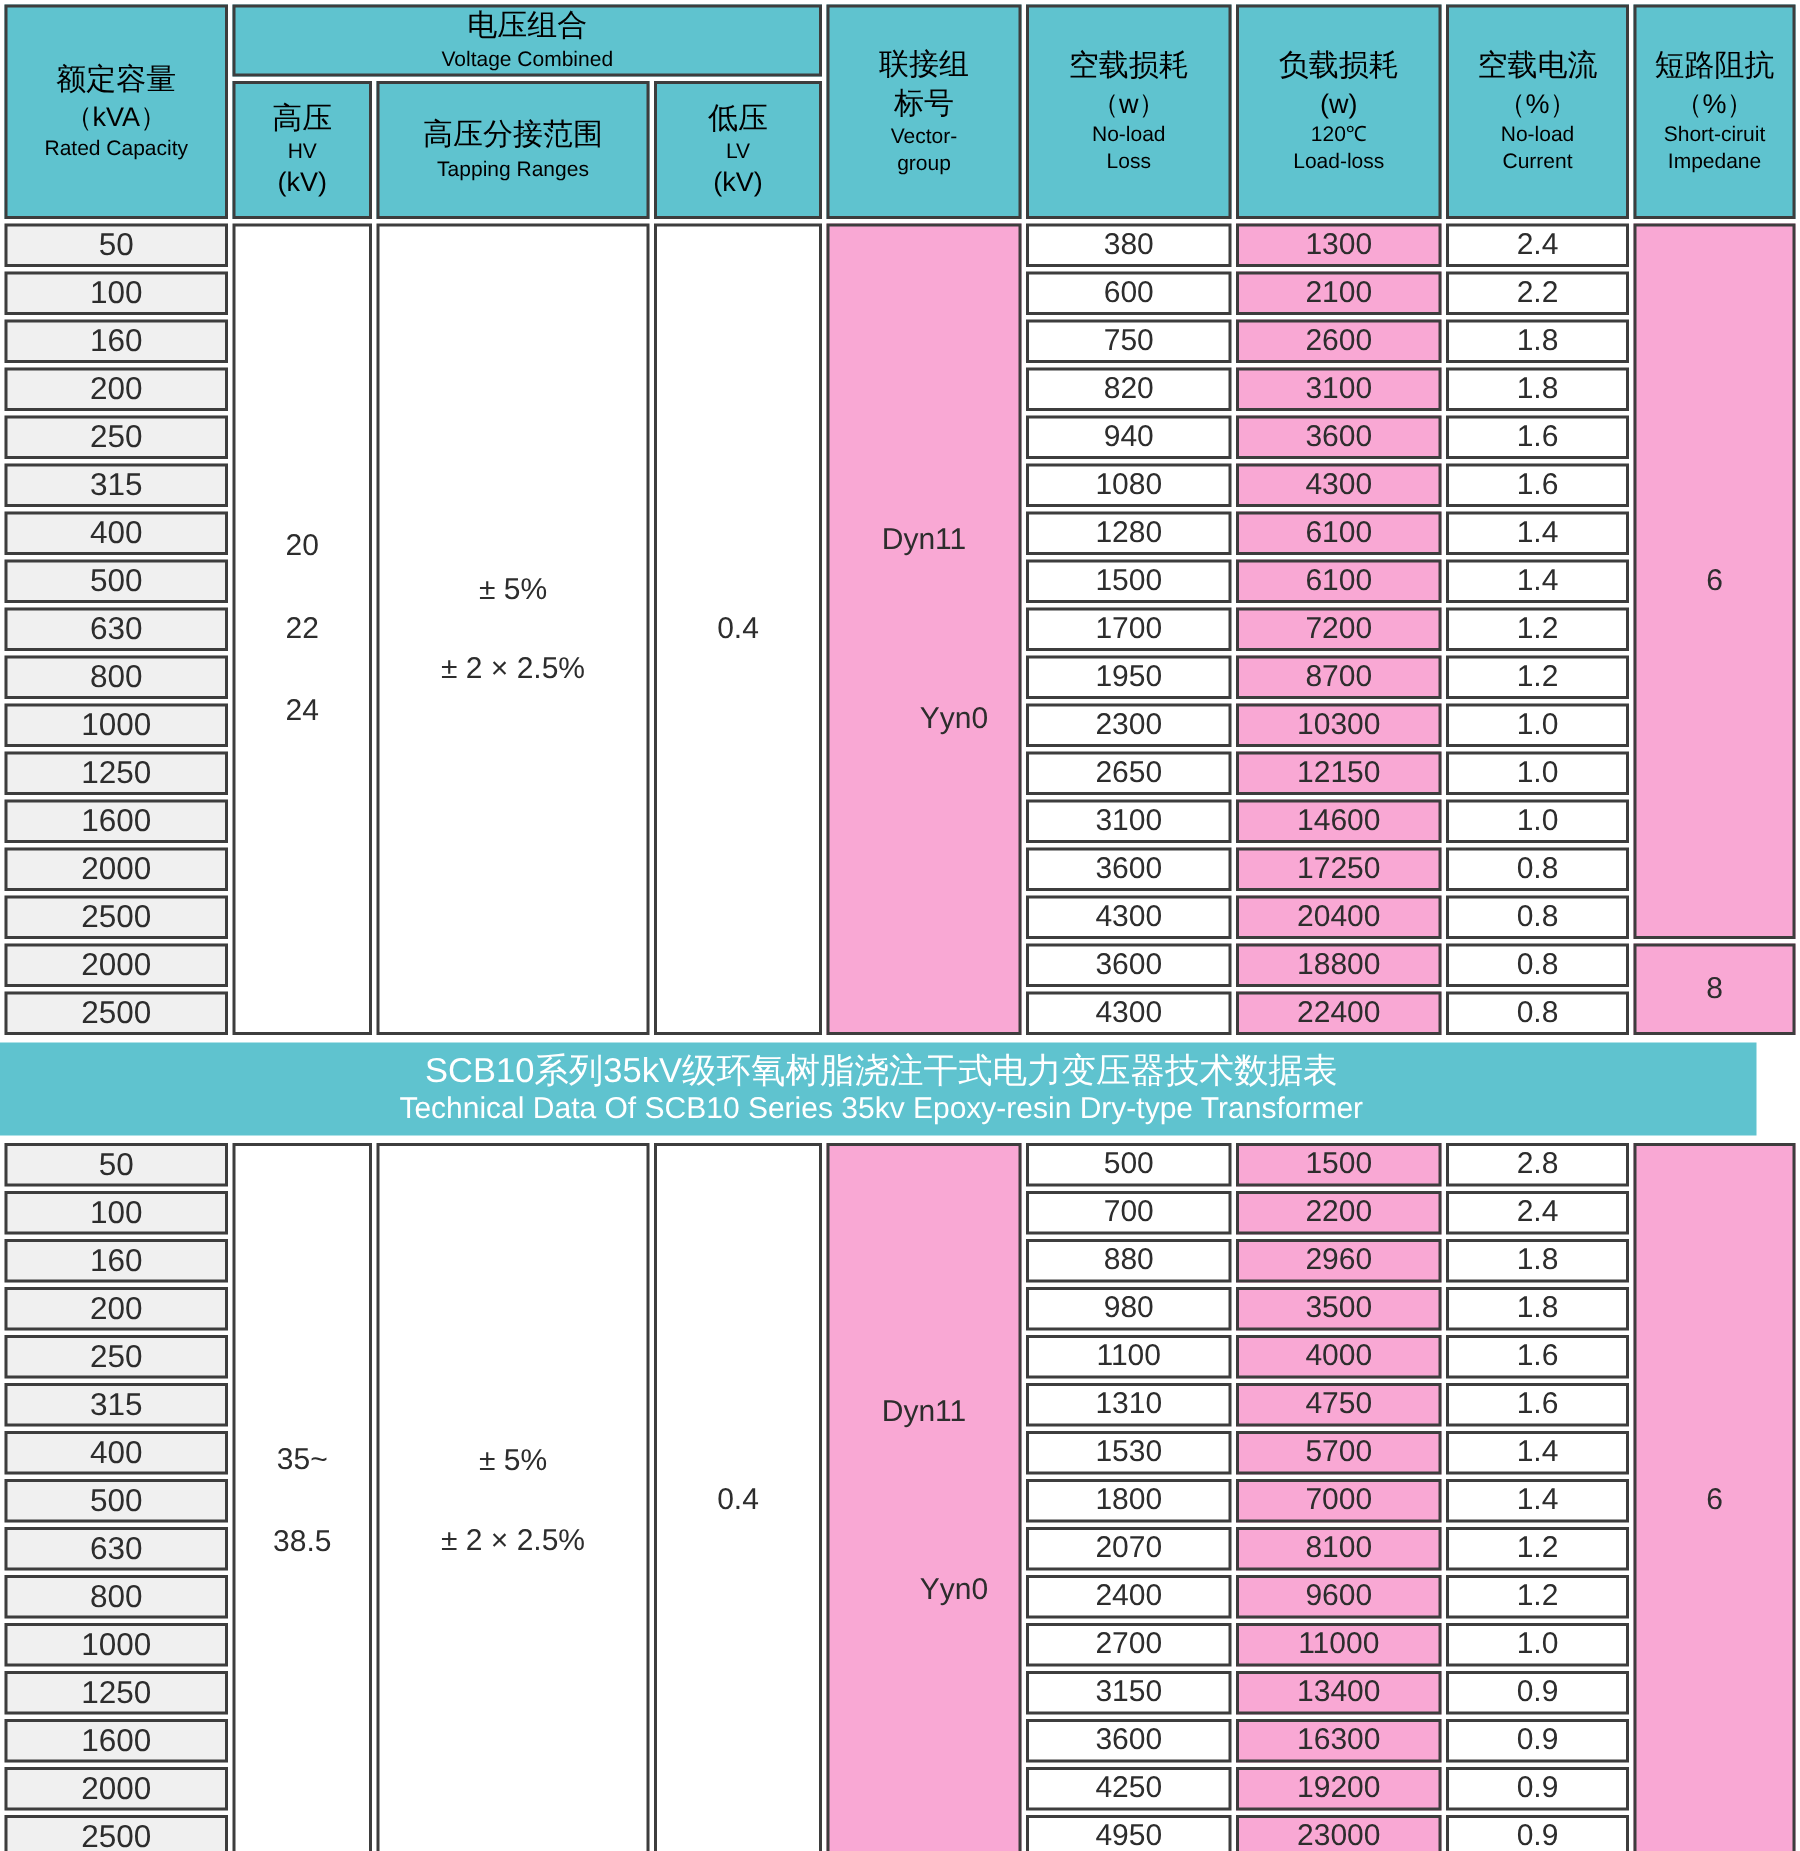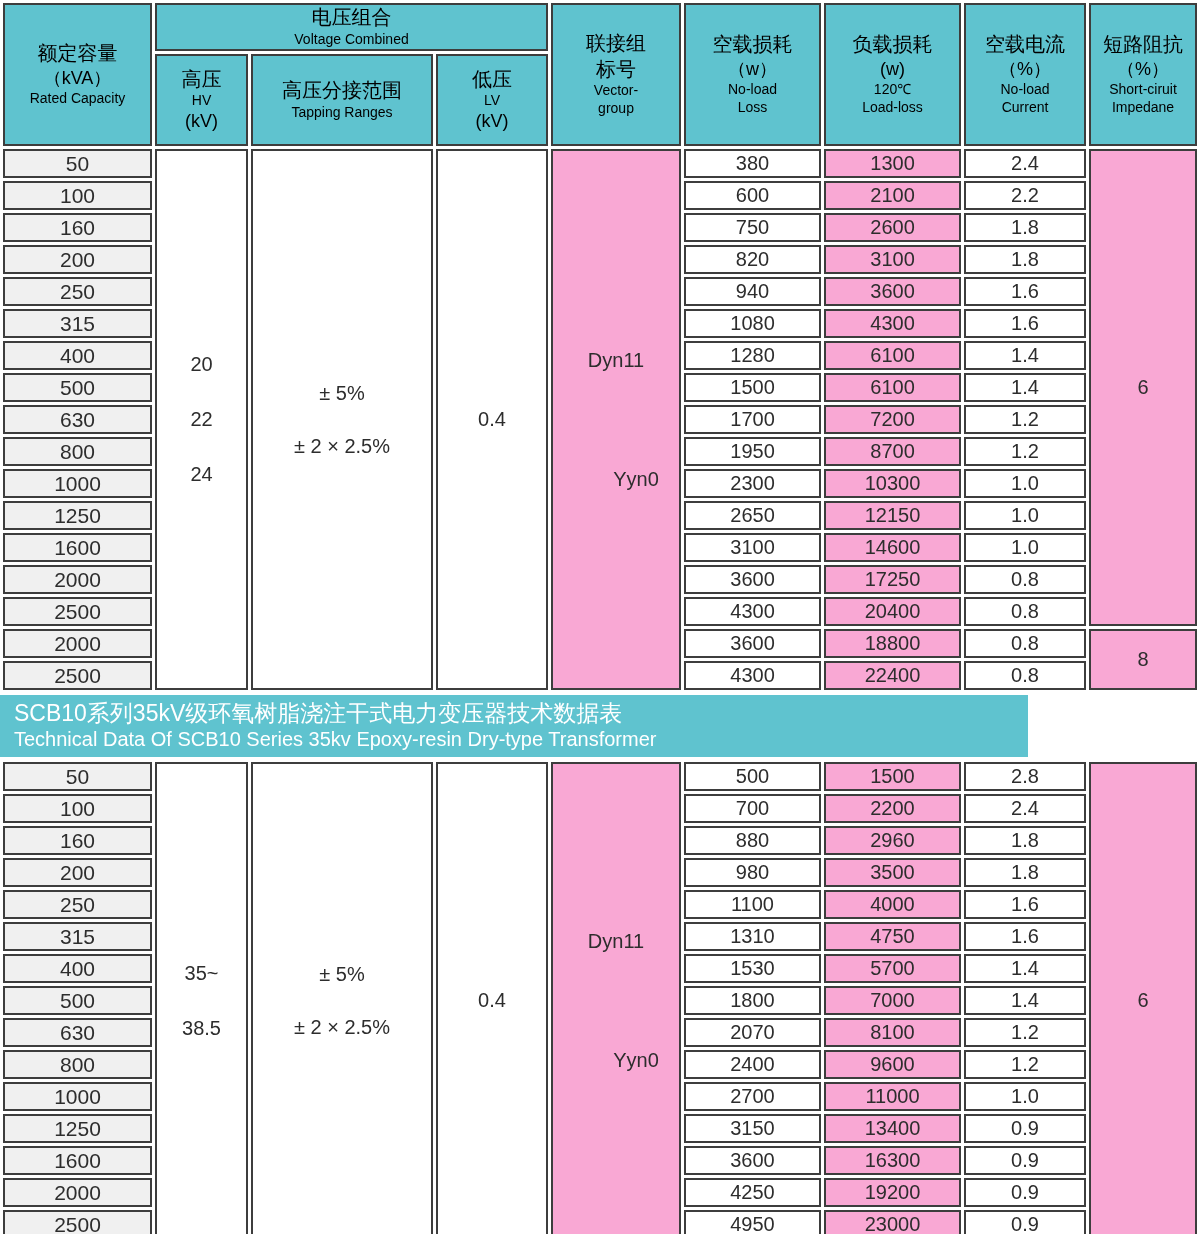--- a/index.html
+++ b/index.html
@@ -40,26 +40,26 @@
   td.cap { background: #f0f0f0; font-size: 21px; }
   td.shade { background: #f9a8d4; }
 
   .stack > div + div { margin-top: 30px; }
   .stack-hv > div + div { margin-top: 32px; }
   .stack-tap > div + div { margin-top: 30px; }
   .stack-vec > div + div { margin-top: 96px; padding-left: 40px; }
 
   .banner {
     box-sizing: border-box;
-    width: 1028px;
+    width: 1171px;
     margin: 2px 0;
     padding: 4px 10px 6px 14px;
     background: #5fc3cf;
     color: #ffffff;
-    text-align: left;
+    text-align: center;
   }
   .banner-zh { font-size: 23px; line-height: 1.22; }
   .banner-en { font-size: 20px; line-height: 1.22; }
 </style>
 </head>
 <body>
 
 <div class="page">
 
   <table class="data-table">

